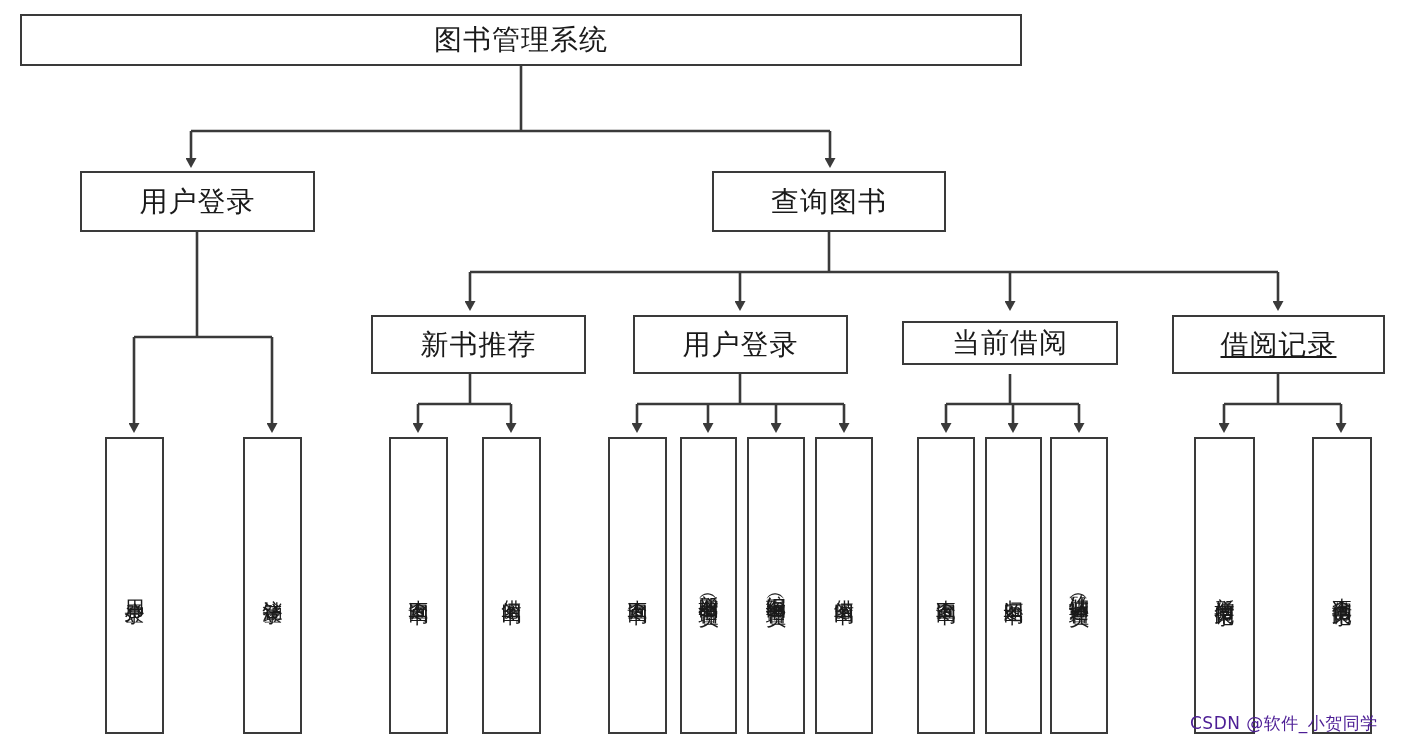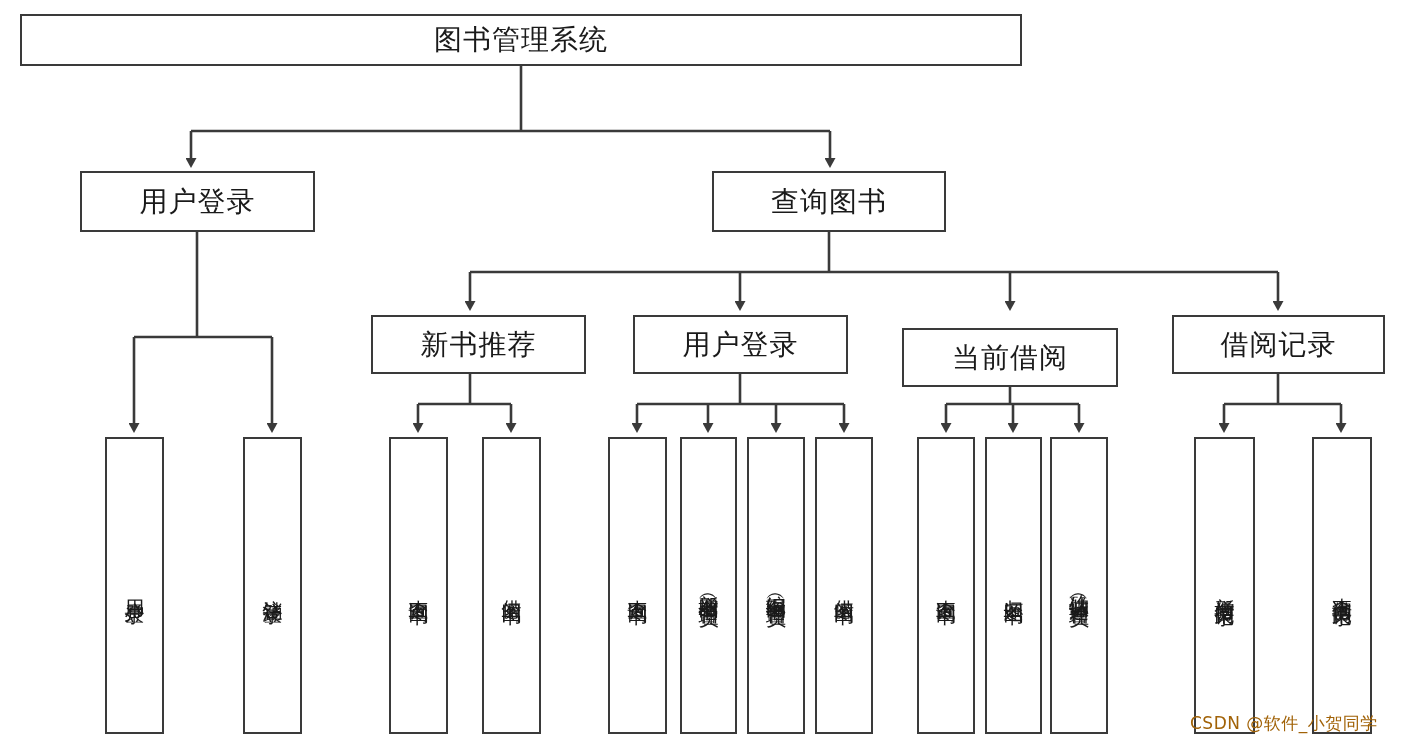--- a/index.html
+++ b/index.html
@@ -52,21 +52,21 @@
     padding-top: 4px;
   }
   .node.h .htext {
     white-space: nowrap;
   }
   #watermark {
     position: absolute;
     left: 1190px;
     top: 712px;
     font-size: 17px;
-    color: #a16207;
+    color: #4c1d95;
     letter-spacing: 0.5px;
     white-space: nowrap;
     z-index: 5;
   }
 </style>
 </head>
 <body>
 
 <div id="canvas">
 
@@ -130,24 +130,24 @@
   <div class="node h" style="left:712px; top:171px; width:234px; height:61px;">
     <span class="htext">查询图书</span>
   </div>
 
   <div class="node h" style="left:371px; top:315px; width:215px; height:59px;">
     <span class="htext">新书推荐</span>
   </div>
   <div class="node h" style="left:633px; top:315px; width:215px; height:59px;">
     <span class="htext">用户登录</span>
   </div>
-  <div class="node h" style="left:902px; top:328px; width:216px; height:59px;">
+  <div class="node h" style="left:902px; top:321px; width:216px; height:44px;">
     <span class="htext">当前借阅</span>
   </div>
-  <div class="node h" style="left:1172px; top:315px; width:213px; height:59px;">
+  <div class="node h" style="left:1172px; top:315px; width:213px; height:59px;text-decoration:underline;">
     <span class="htext">借阅记录</span>
   </div>
 
   <div class="node v" style="left:105px; top:437px; width:59px; height:297px;">
     <span class="vtext">用户登录</span>
   </div>
   <div class="node v" style="left:243px; top:437px; width:59px; height:297px;">
     <span class="vtext">注销登录</span>
   </div>
 

